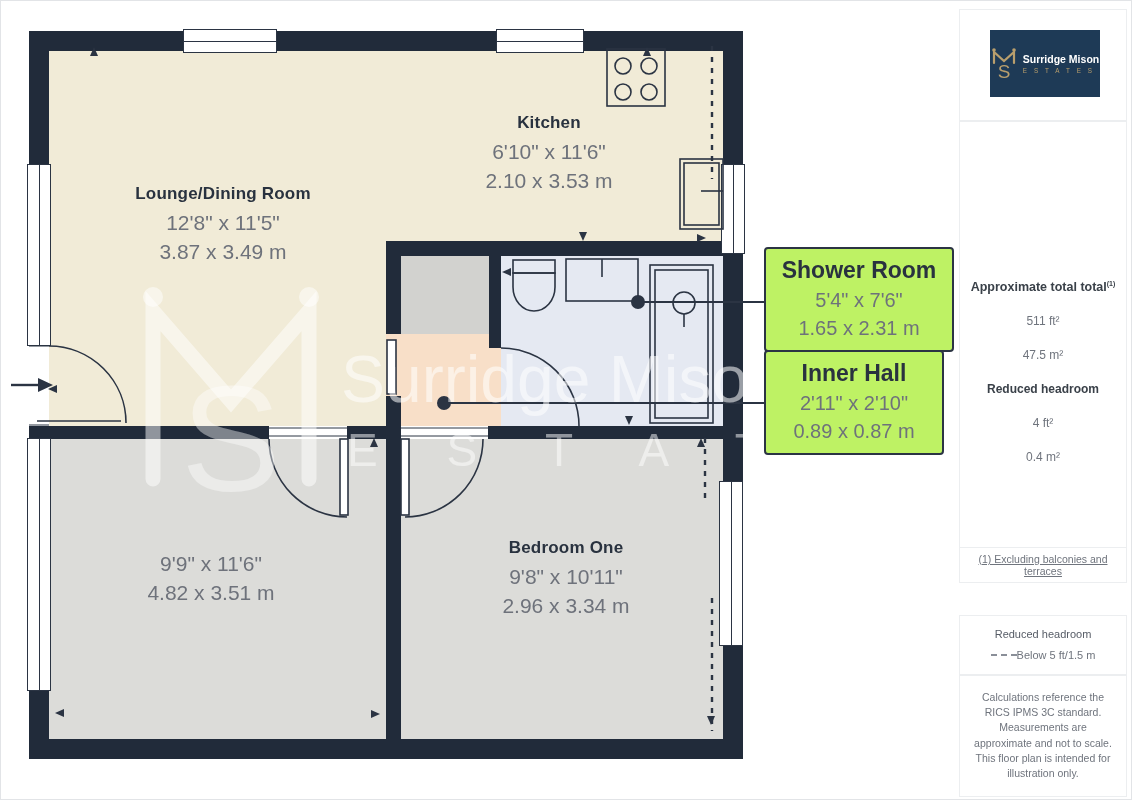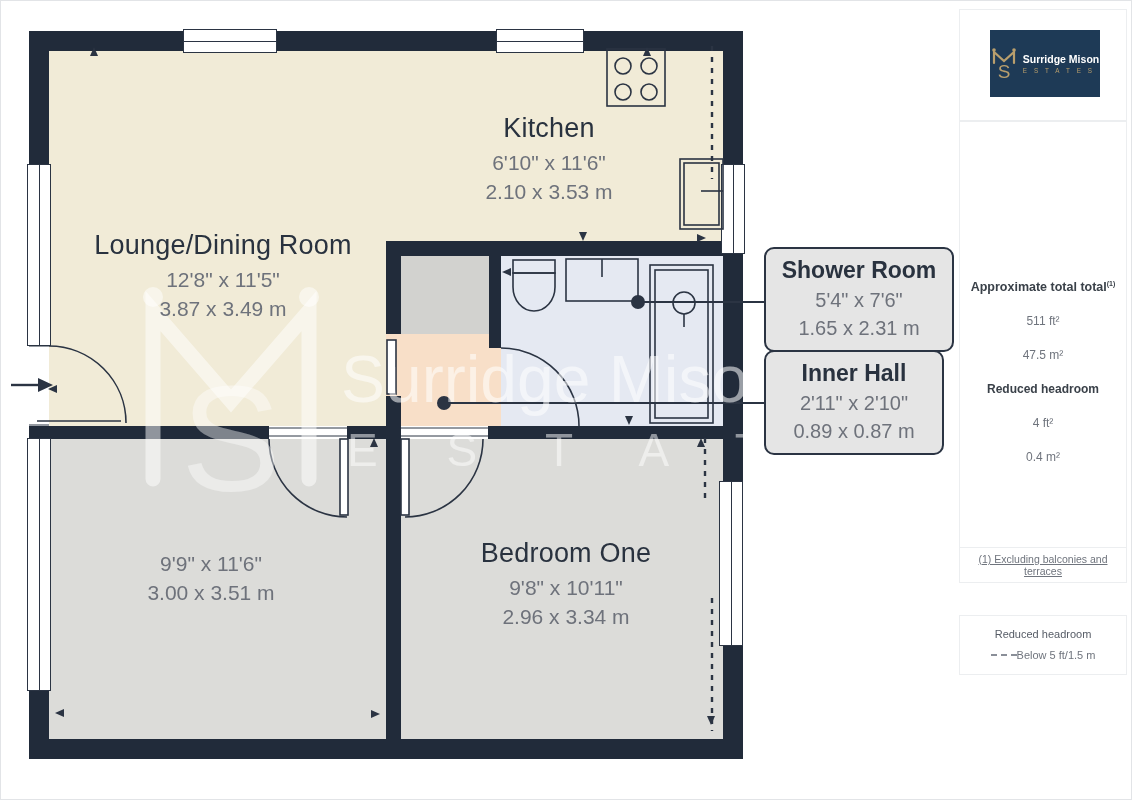--- a/index.html
+++ b/index.html
@@ -15,24 +15,24 @@
   .f-cup{background:#d2d2cf;}
   
   .wall{position:absolute;background:#212b3a;}
   
   .win{position:absolute;background:#ffffff;border:1.6px solid #2b3443;box-sizing:border-box;}
   .win.h::after{content:"";position:absolute;left:0;right:0;top:50%;border-top:1.4px solid #2b3443;}
   .win.v::after{content:"";position:absolute;top:0;bottom:0;left:50%;border-left:1.4px solid #2b3443;}
   .gap{position:absolute;background:#ffffff;}
   
   .roomlabel{position:absolute;text-align:center;z-index:6;}
-  .roomlabel .rname{font-size:27px;font-weight:400;color:#29323f;letter-spacing:.2px;}
+  .roomlabel .rname{font-size:17px;font-weight:700;color:#29323f;letter-spacing:.2px;}
   .roomlabel .rdim{font-size:21px;color:#6e727b;line-height:1.4;margin-top:4px;}
   
-  .callout{position:absolute;background:#e5e5e5;border:2px solid #2b3443;border-radius:10px;
+  .callout{position:absolute;background:#bef264;border:2px solid #2b3443;border-radius:4px;
            text-align:center;padding:8px 14px;z-index:8;}
   .callout .cname{font-size:23px;font-weight:700;color:#29323f;}
   .callout .cdim{font-size:20px;color:#6e727b;line-height:1.4;margin-top:2px;}
   
   .wm-clip{position:absolute;left:28px;top:30px;width:714px;height:728px;overflow:hidden;z-index:5;pointer-events:none;}
   .wm-text1{position:absolute;left:312px;top:310px;font-size:66px;color:rgba(255,255,255,.55);white-space:nowrap;}
   .wm-text2{position:absolute;left:318px;top:392px;font-size:46px;letter-spacing:28px;color:rgba(255,255,255,.5);white-space:nowrap;}
   
   .overlay{position:absolute;left:0;top:0;z-index:4;pointer-events:none;}
   .wm-mono{position:absolute;left:130px;top:278px;z-index:5;pointer-events:none;}
@@ -185,38 +185,38 @@
     </g>
     <circle cx="22" cy="18" r="10" fill="rgba(255,255,255,0.5)"></circle>
     <circle cx="178" cy="18" r="10" fill="rgba(255,255,255,0.5)"></circle>
     <text x="100" y="212" font-size="150" text-anchor="middle" fill="rgba(255,255,255,0.42)" font-family="Liberation Sans, sans-serif">S</text>
   </svg>
   <div class="wm-clip">
     <div class="wm-text1">Surridge Mison</div>
     <div class="wm-text2">E S T A T E S</div>
   </div>
 
-  <div class="roomlabel" style="left:72px;top:183px;width:300px;margin-top:46px;">
+  <div class="roomlabel" style="left:72px;top:183px;width:300px;">
     <div class="rname">Lounge/Dining Room</div>
     <div class="rdim">
       <div>12'8" x 11'5"</div>
       <div>3.87 x 3.49 m</div>
     </div>
   </div>
   <div class="roomlabel" style="left:428px;top:112px;width:240px;">
     <div class="rname">Kitchen</div>
     <div class="rdim">
       <div>6'10" x 11'6"</div>
       <div>2.10 x 3.53 m</div>
     </div>
   </div>
   <div class="roomlabel" style="left:60px;top:544px;width:300px;">
     <div class="rdim">
       <div>9'9" x 11'6"</div>
-      <div>3.00 x 3.51 m</div>
+      <div>4.82 x 3.51 m</div>
     </div>
   </div>
   <div class="roomlabel" style="left:420px;top:537px;width:290px;">
     <div class="rname">Bedroom One</div>
     <div class="rdim">
       <div>9'8" x 10'11"</div>
       <div>2.96 x 3.34 m</div>
     </div>
   </div>
 
@@ -264,14 +264,18 @@
   </div>
 
   <div class="card legend-card" style="top:614px;height:60px;">
     <div>Reduced headroom</div>
     <div class="legend-row">
       <span class="dash-sample"></span>
       <span>Below 5 ft/1.5 m</span>
     </div>
   </div>
 
+  <div class="card calc-card" style="top:674px;height:122px;">
+    <div>Calculations reference the RICS IPMS 3C standard. Measurements are approximate and not to scale. This floor plan is intended for illustration only.</div>
+    <div class="brand"><span>GIRAFFE</span><b>360</b></div>
+  </div>
 
 </div>
 
 </body></html>

